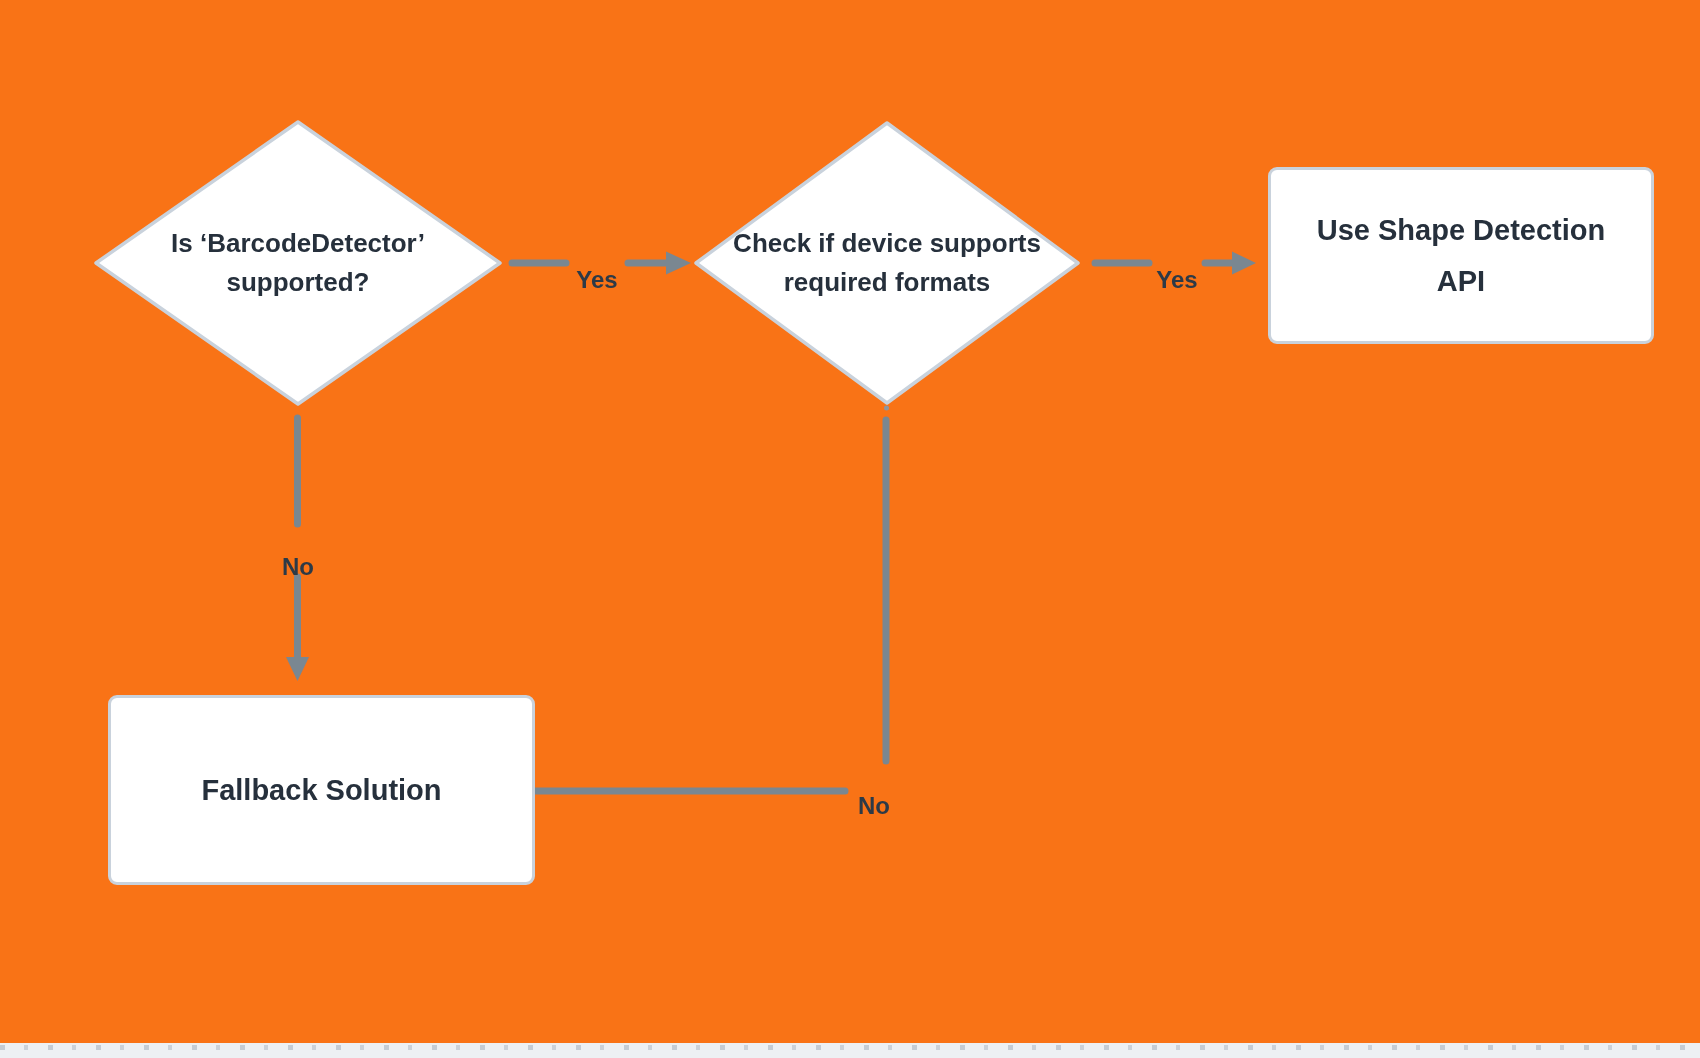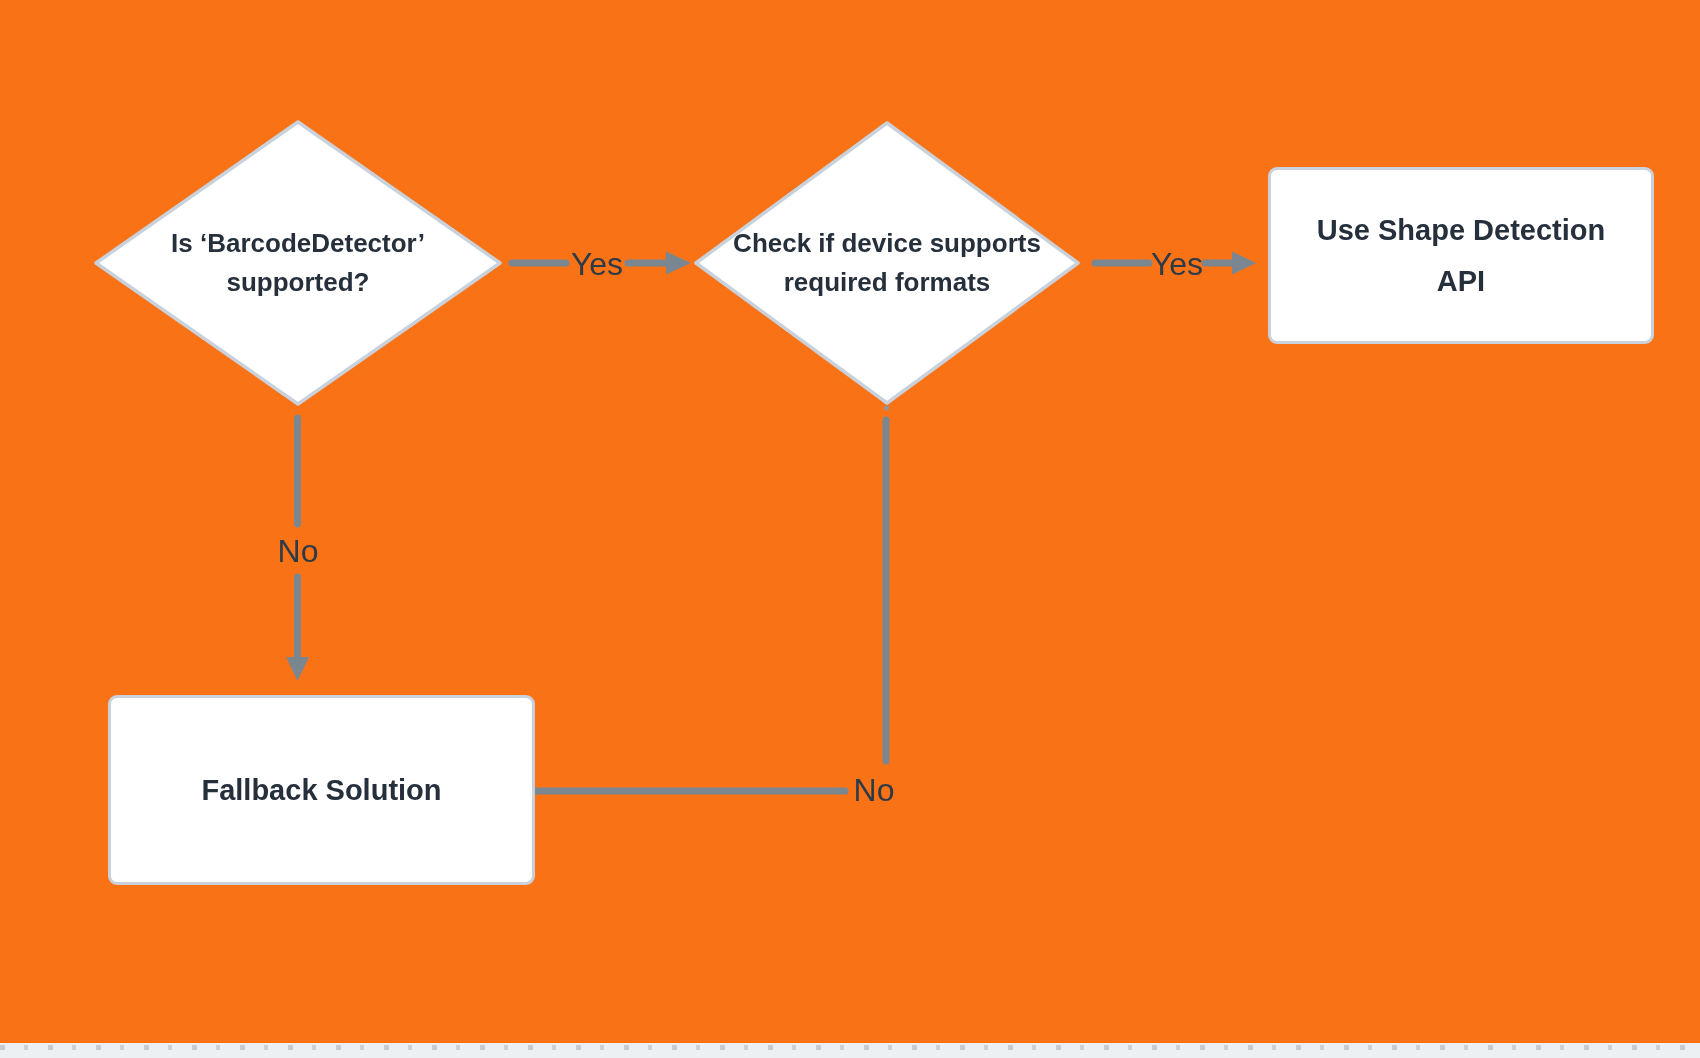--- a/index.html
+++ b/index.html
@@ -35,24 +35,25 @@
     padding: 0 21px;
   }
   .decision-label {
     font-size: 26px;
     line-height: 1.5;
     background: transparent;
   }
   .edge-label {
     position: absolute;
     transform: translate(-50%, -50%);
-    font-size: 32px;
-    font-weight: 400;
+    font-size: 24px;
+    font-weight: 700;
     color: #2d3a47;
     white-space: nowrap;
+    margin-top: 16px;
   }
   .bottom-strip {
     position: absolute;
     left: 0; right: 0; bottom: 0;
     height: 15px;
     background: #edf0f3;
   }
   .bottom-strip .ticks {
     height: 5px;
     margin-top: 2px;

